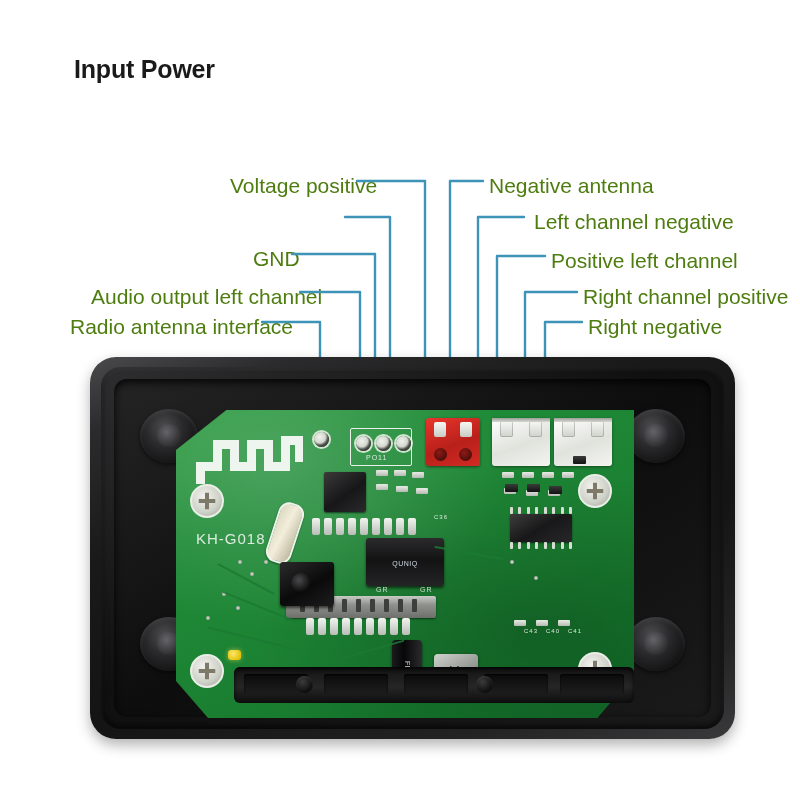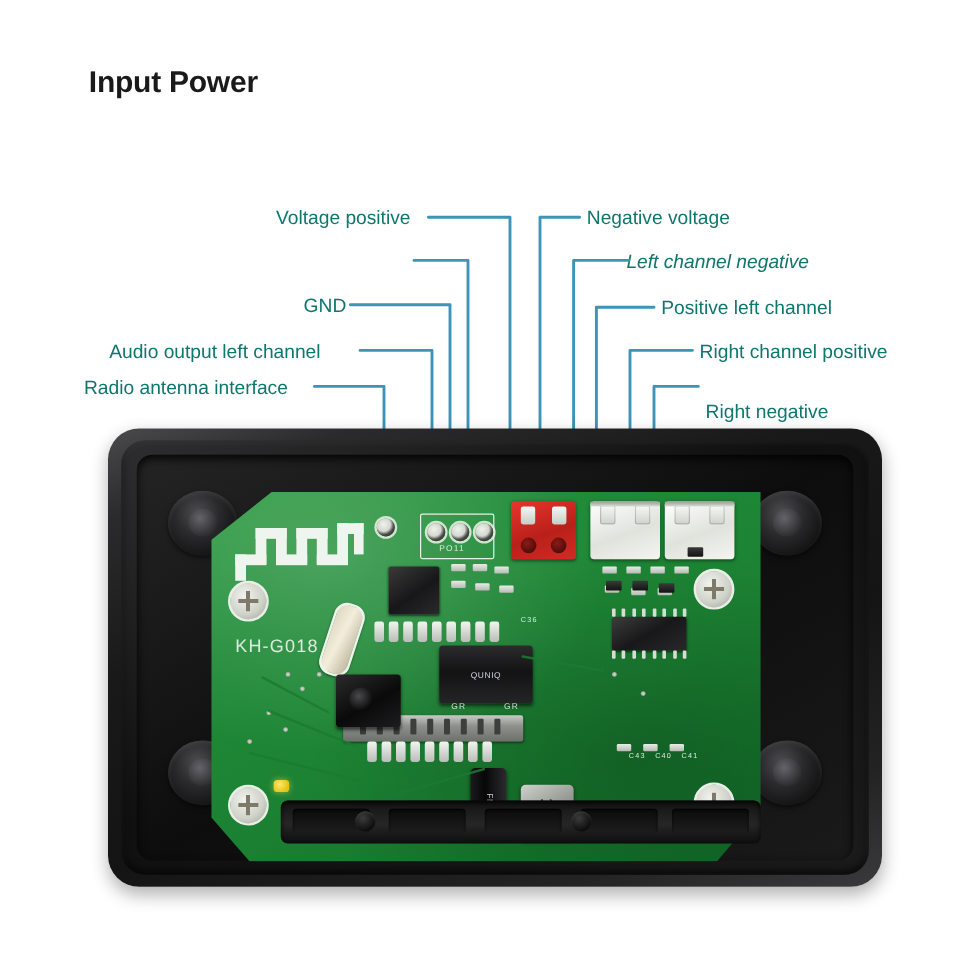--- a/index.html
+++ b/index.html
@@ -18,21 +18,21 @@
   }
   .head-left .redv{color:#c6342c;}
   .head-right{
     position:absolute;left:434px;top:78px;width:320px;
     font-size:31px;font-weight:bold;color:#c6342c;
     letter-spacing:-0.3px;white-space:nowrap;
   }
 
   
   .lbl{
-    position:absolute;font-size:16px;color:#0f766e;
+    position:absolute;font-size:21px;color:#4d7c0f;
     white-space:nowrap;line-height:1;
   }
   .lbl.r{text-align:left;}
   .lbl.l{text-align:right;}
 
   
   .leaders{position:absolute;left:0;top:0;width:800px;height:800px;pointer-events:none;}
 
   
   .device{position:absolute;left:90px;top:357px;width:645px;height:382px;}
@@ -225,25 +225,25 @@
   <div class="head-left">
     <div>Input Power</div>
   </div>
 
 
   <div class="lbl l" style="left:230px;top:175px;">Voltage positive</div>
   <div class="lbl l" style="left:253px;top:248px;">GND</div>
   <div class="lbl l" style="left:91px;top:286px;">Audio output left channel</div>
   <div class="lbl l" style="left:70px;top:316px;">Radio antenna interface</div>
 
-  <div class="lbl r" style="left:489px;top:175px;">Negative voltage</div>
-  <div class="lbl r" style="left:522px;top:211px;font-style:italic;">Left channel negative</div>
+  <div class="lbl r" style="left:489px;top:175px;">Negative antenna</div>
+  <div class="lbl r" style="left:534px;top:211px;">Left channel negative</div>
   <div class="lbl r" style="left:551px;top:250px;">Positive left channel</div>
   <div class="lbl r" style="left:583px;top:286px;">Right channel positive</div>
-  <div class="lbl r" style="left:588px;top:336px;">Right negative</div>
+  <div class="lbl r" style="left:588px;top:316px;">Right negative</div>
 
   <svg class="leaders" viewBox="0 0 800 800">
     <g fill="none" stroke="#3d93b8" stroke-width="2.4" stroke-linecap="round" stroke-linejoin="round">
 
       <path d="M357 181 H425 V392"></path>
       <path d="M345 217 H390 V395"></path>
       <path d="M292 254 H375 V395"></path>
       <path d="M300 292 H360 V395"></path>
       <path d="M262 322 H320 V396"></path>
 

